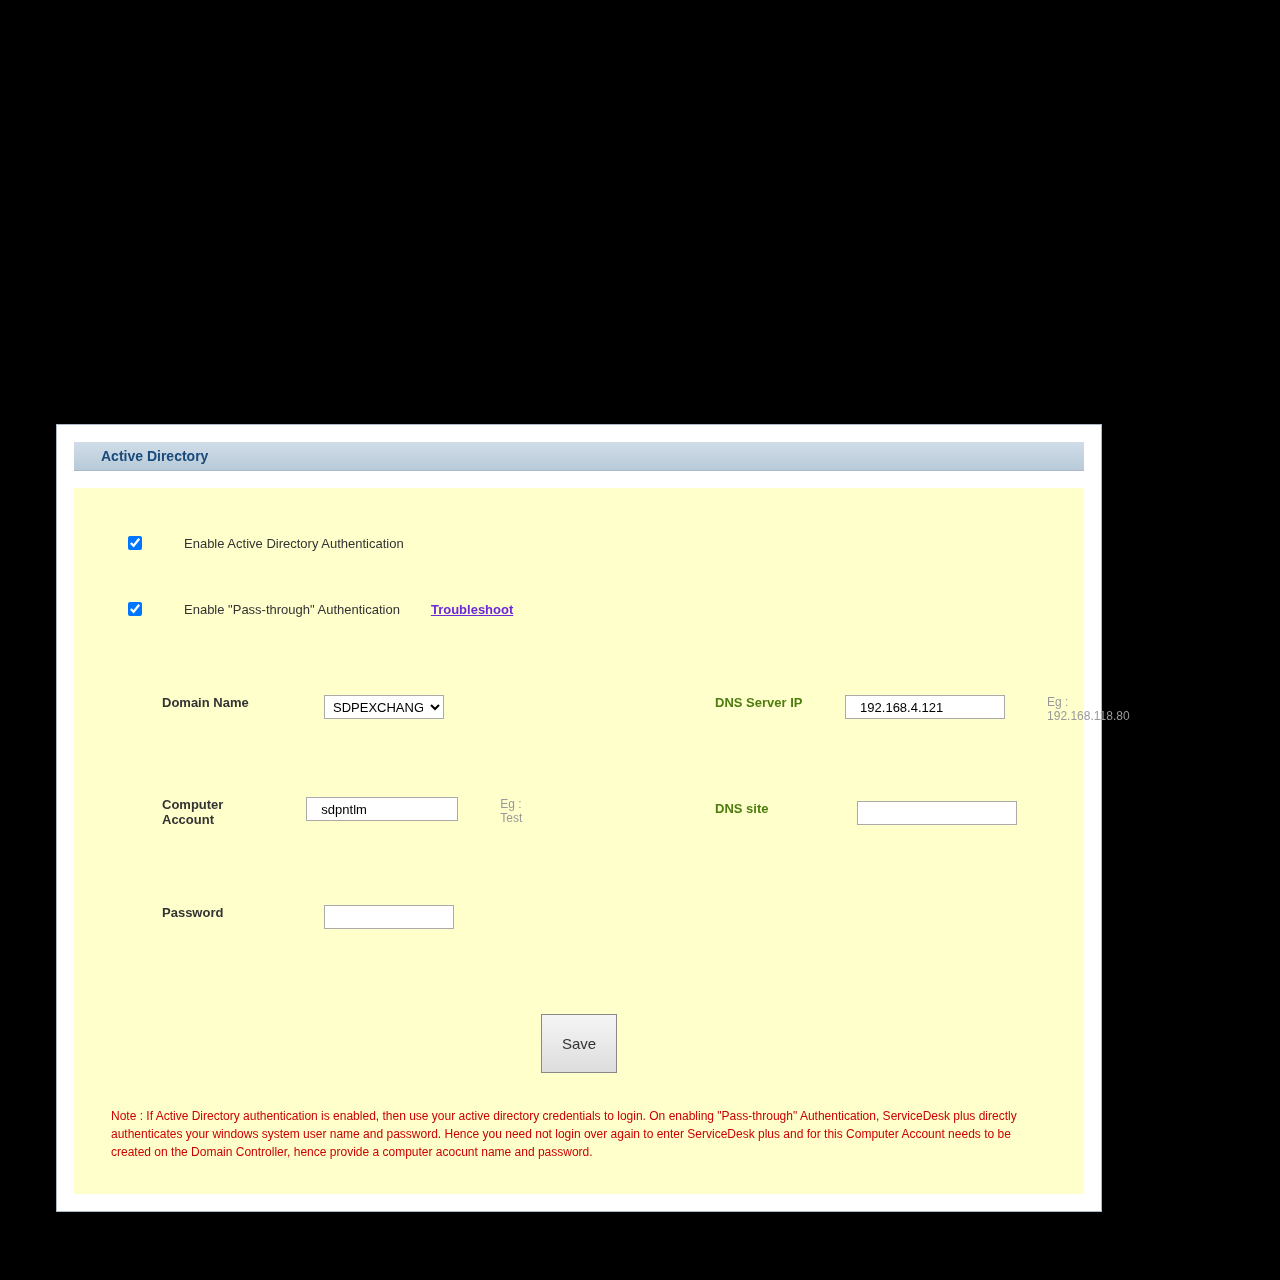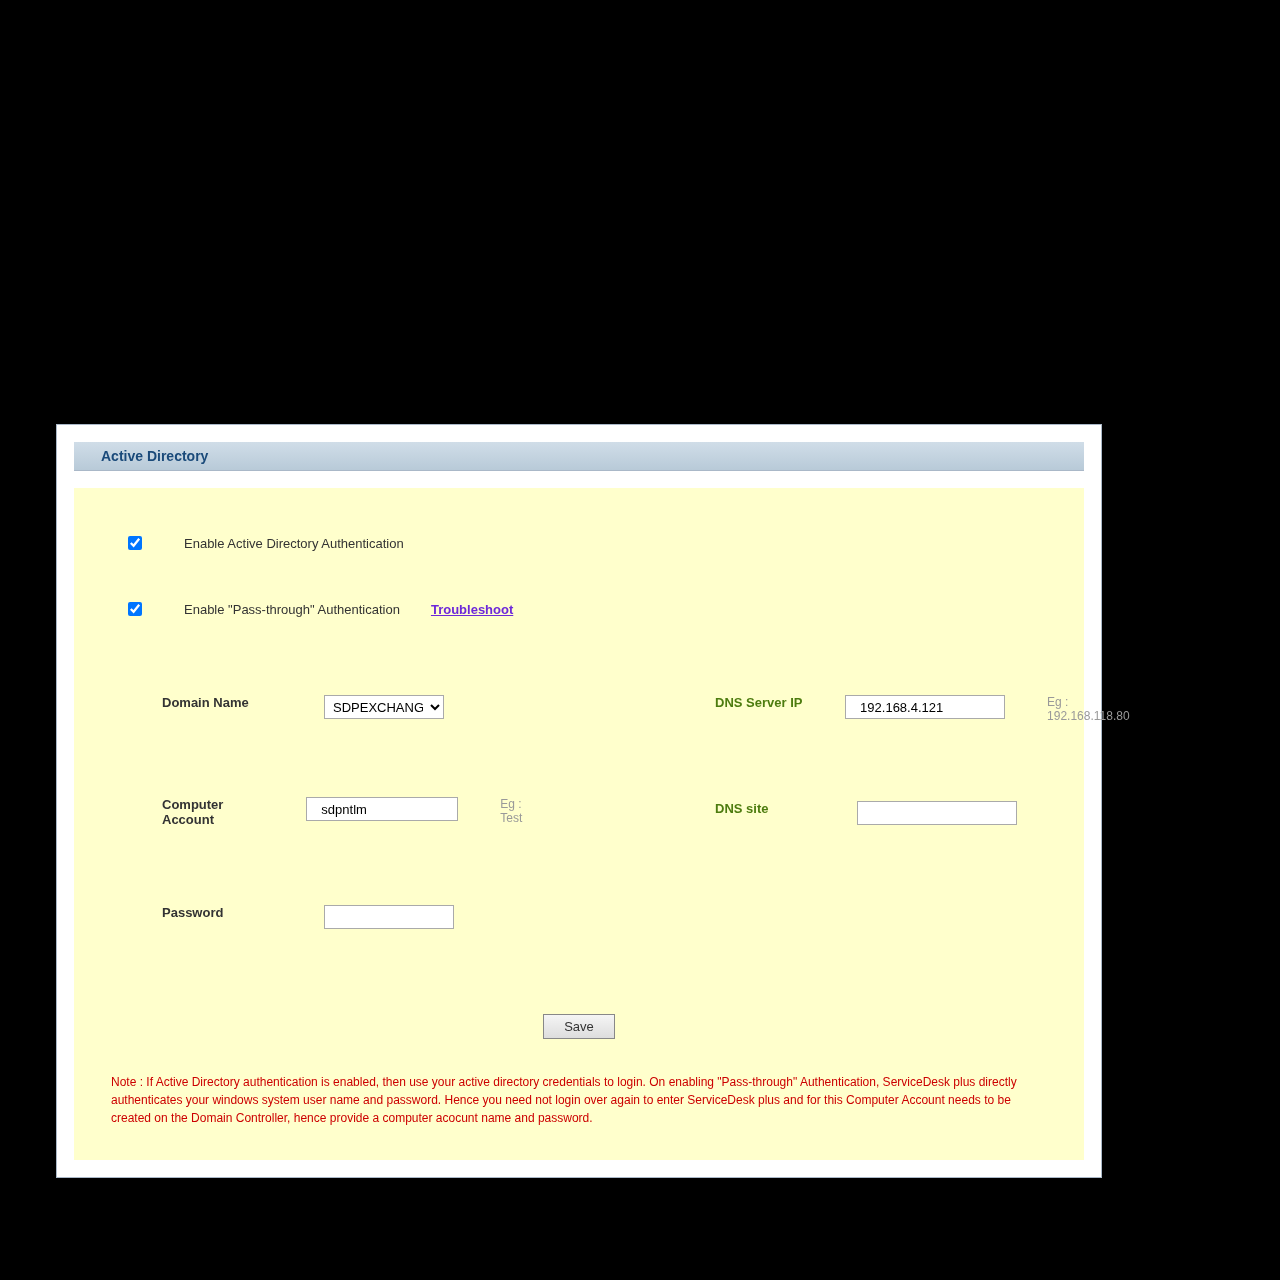--- a/index.html
+++ b/index.html
@@ -142,22 +142,22 @@
       color: #999;
       font-size: 12px;
     }
 
     .save-row {
       margin-top: 14px;
       text-align: center;
     }
 
     .save-button {
-      padding: 4px 20px;
-      font-size: 13px;
+      padding: 20px 20px;
+      font-size: 15px;
       border: 1px solid #888;
       background: linear-gradient(to bottom, #f5f5f5, #ddd);
       cursor: pointer;
       color: #333;
     }
 
     .note-text {
       margin-top: 10px;
       font-size: 12px;
       color: #cc0000;

